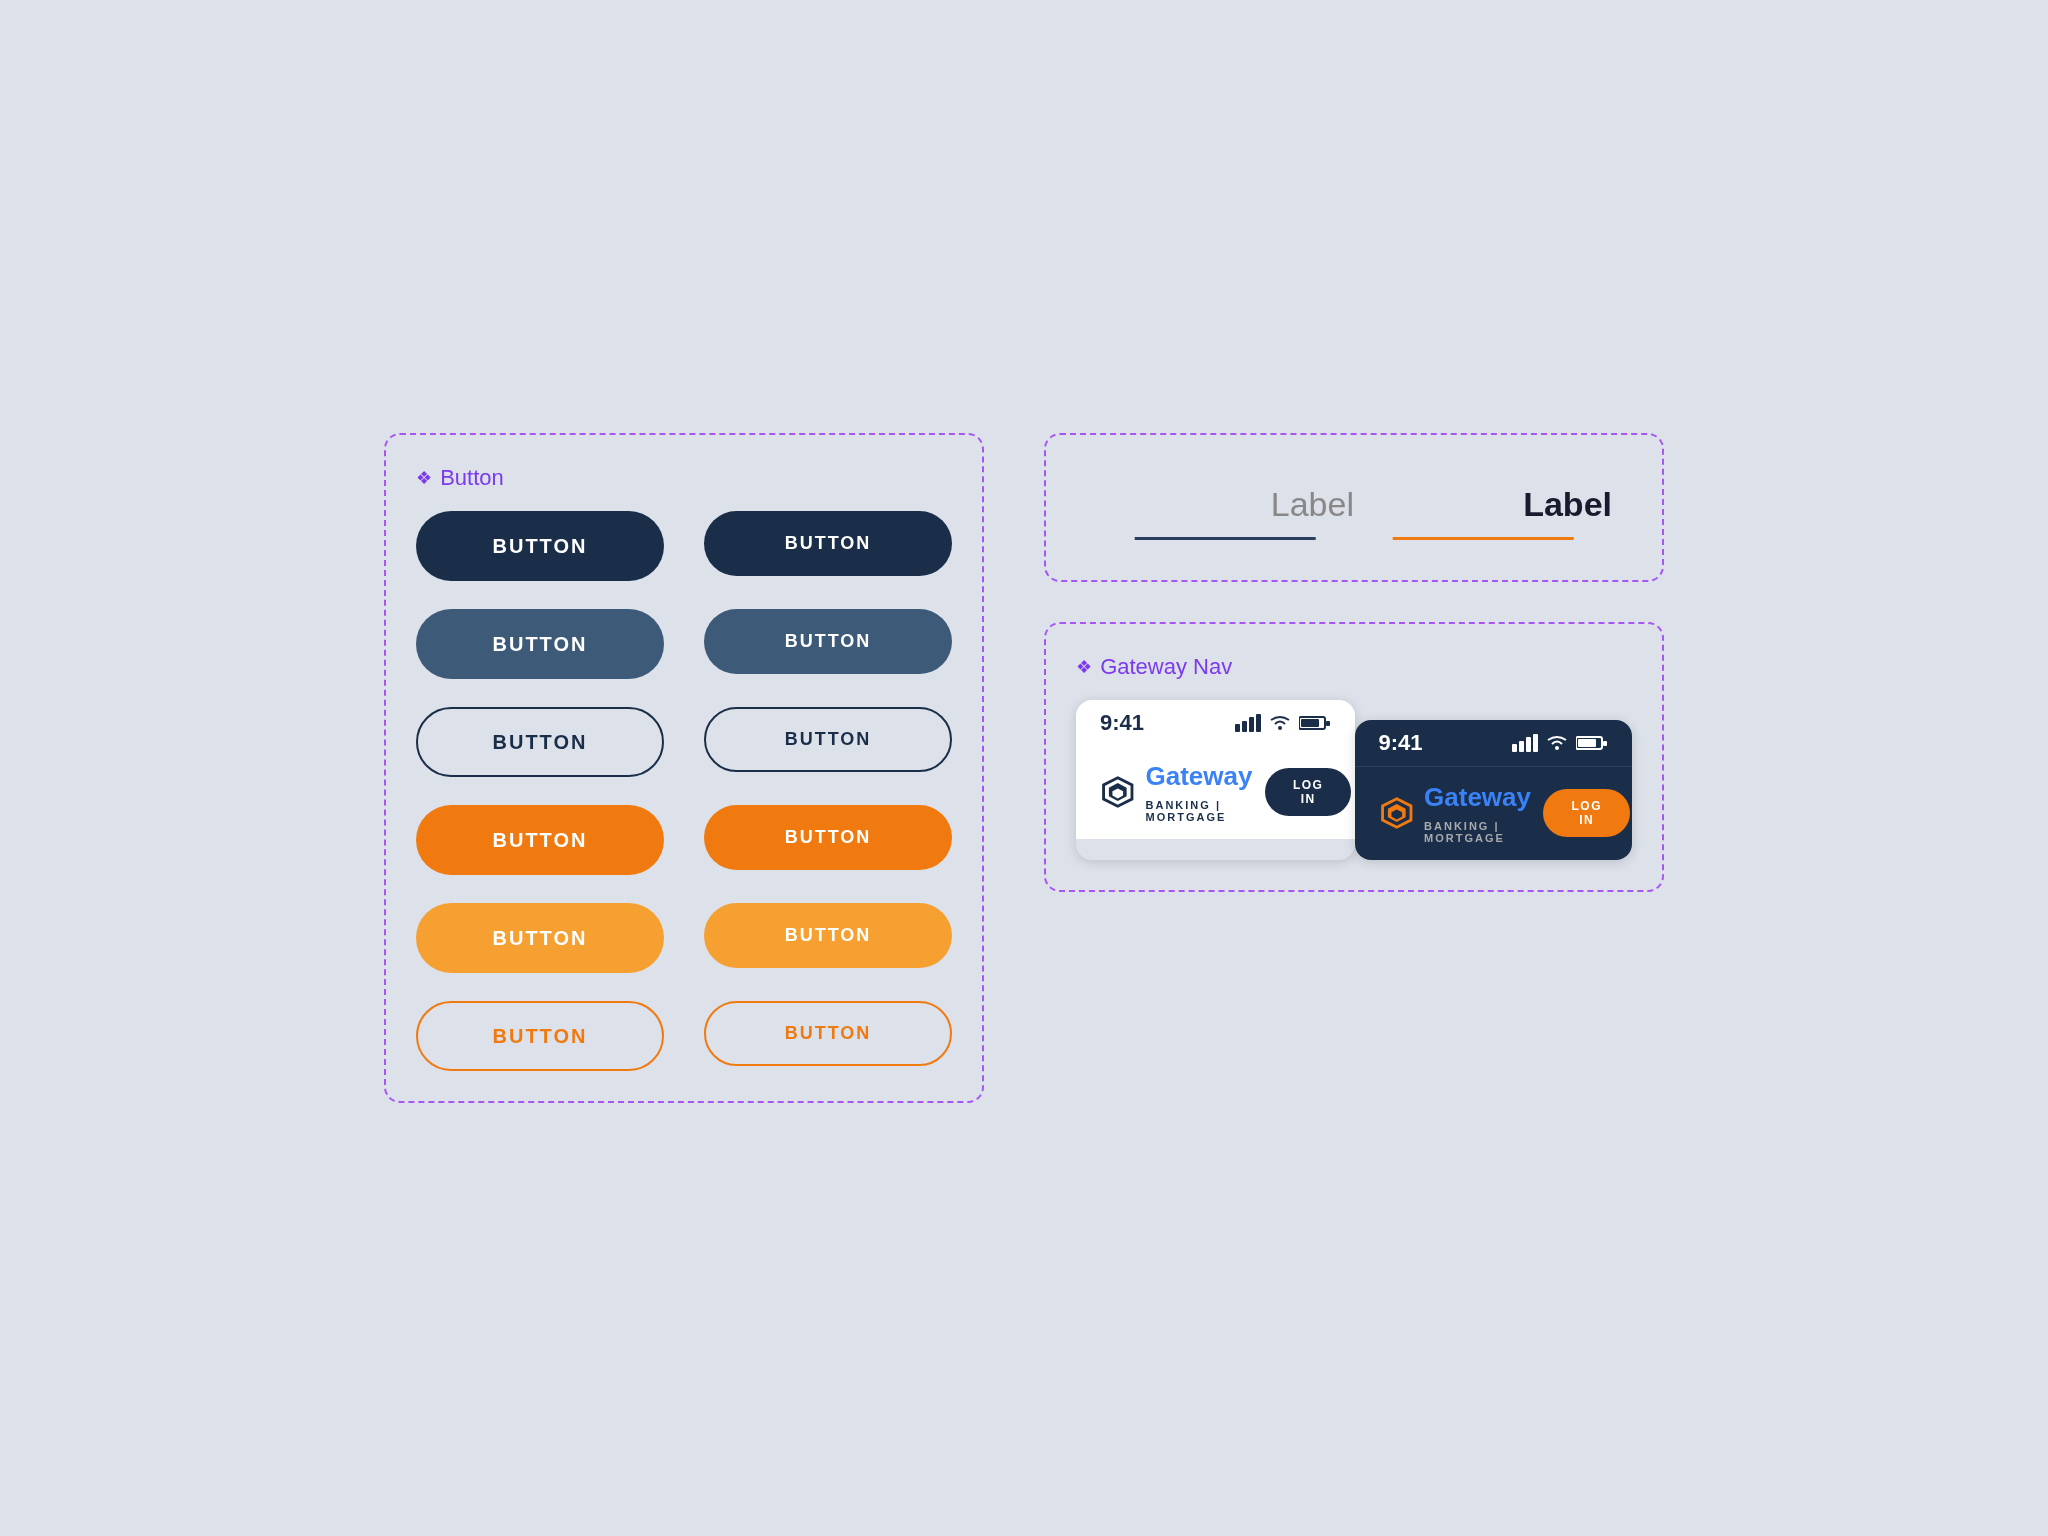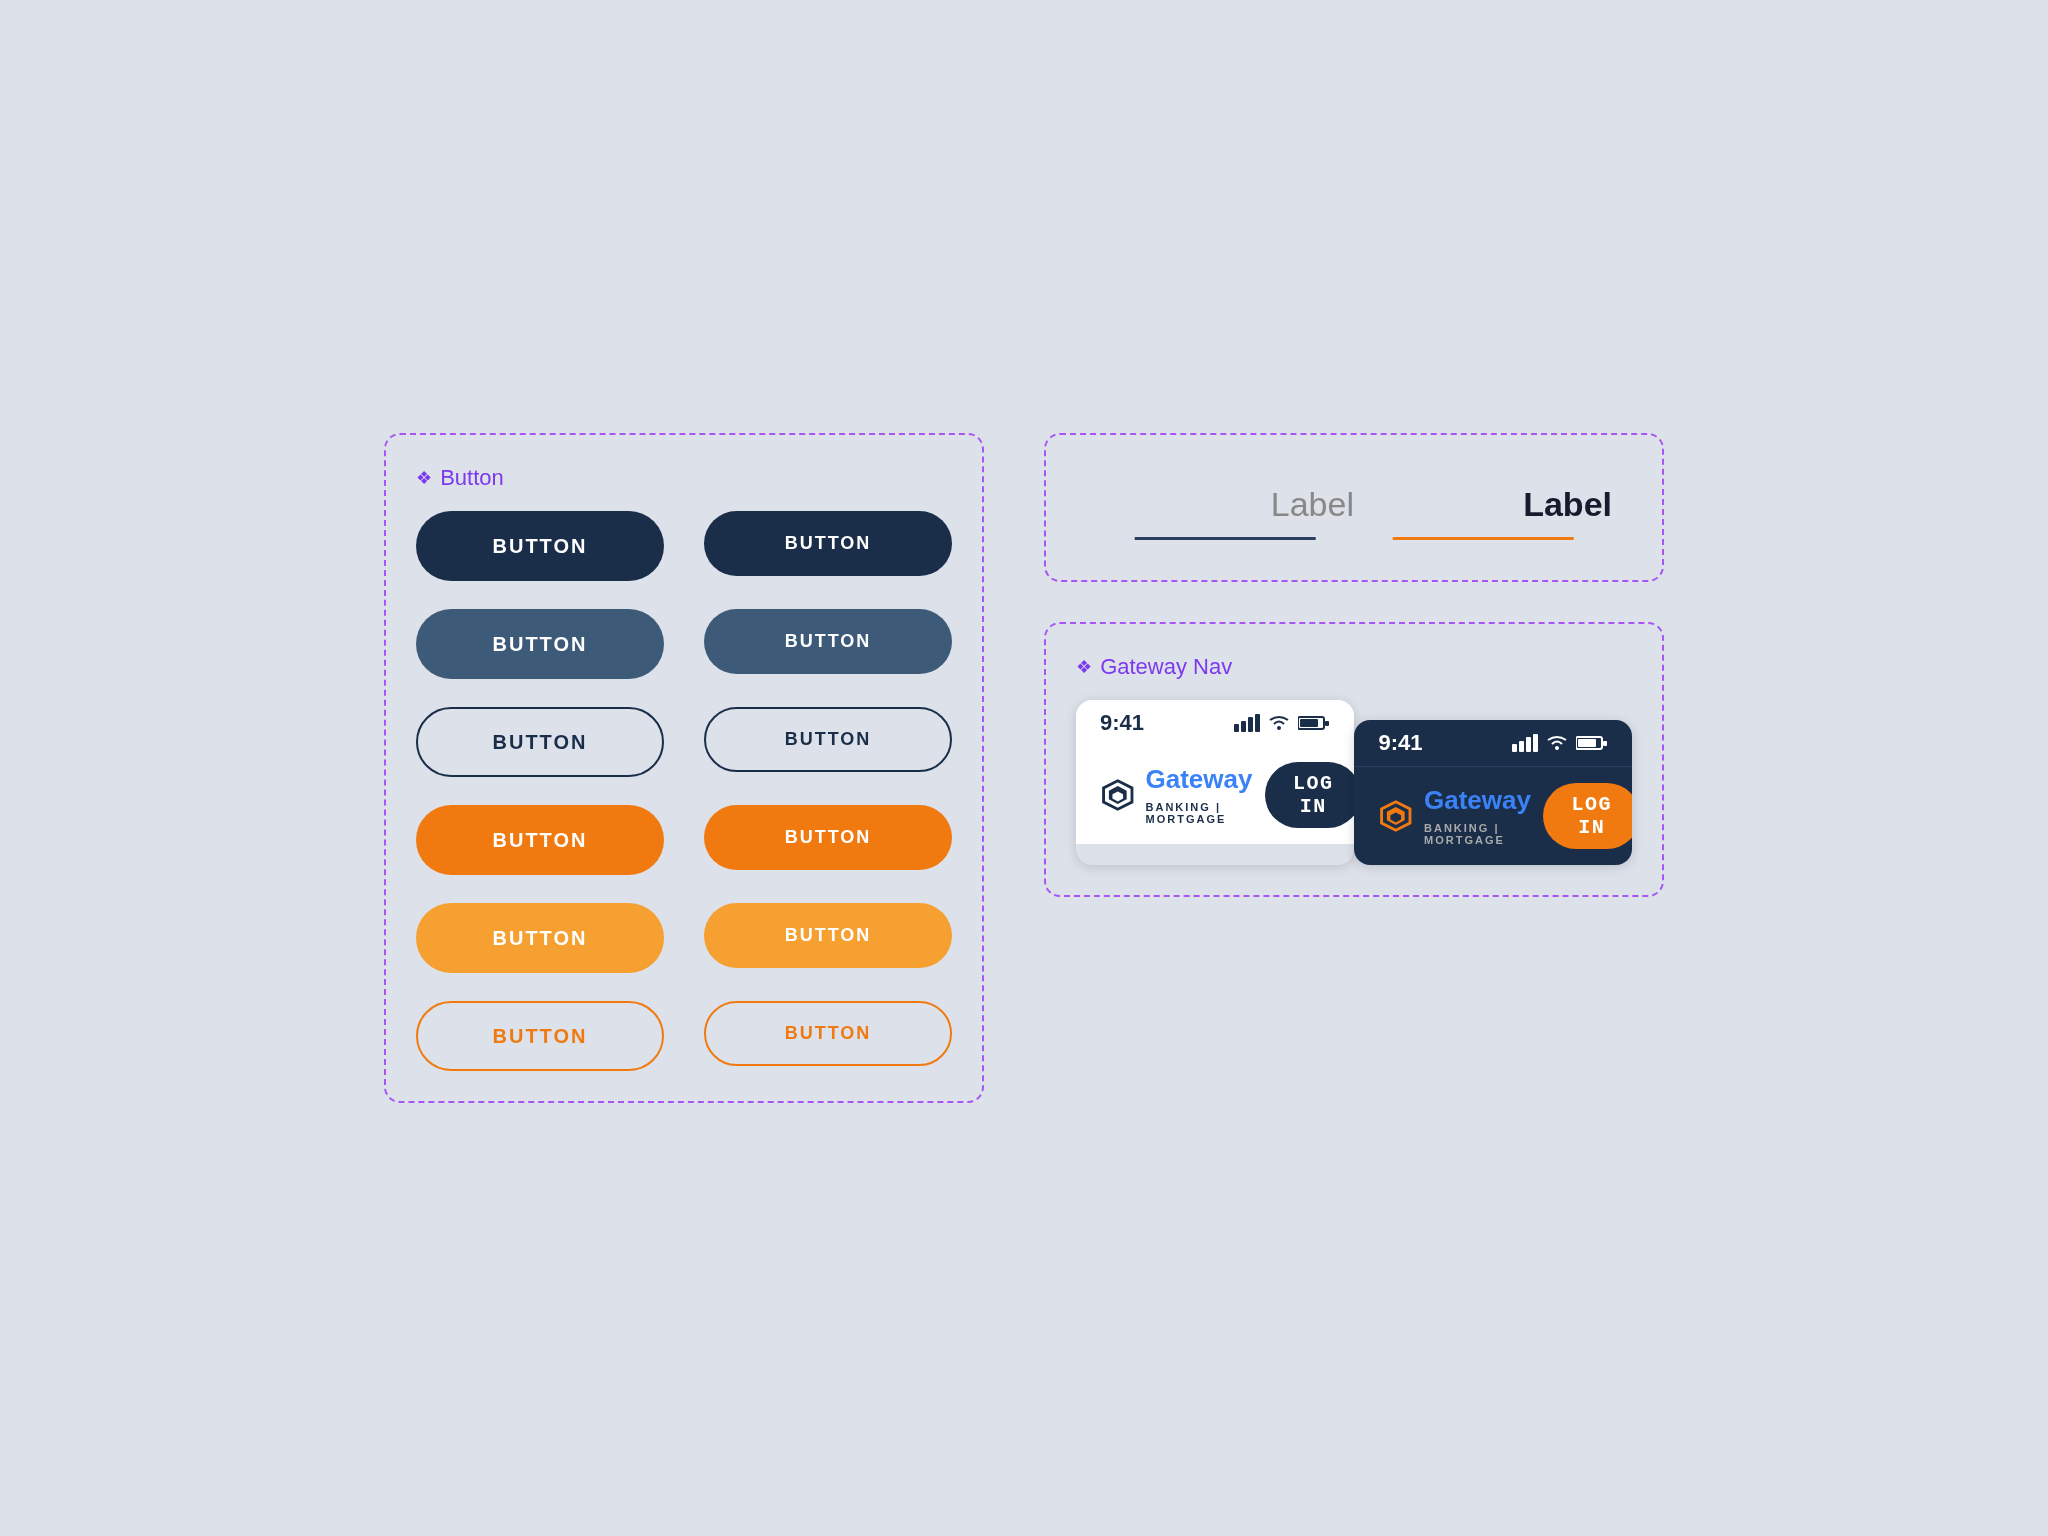--- a/index.html
+++ b/index.html
@@ -272,25 +272,24 @@
       color: #1a2e4a;
     }
 
     
     .btn-login {
       background-color: #1a2e4a;
       color: #fff;
       border: none;
       border-radius: 50px;
       padding: 10px 28px;
-      font-size: 20px;
+      font-size: 12px;
       font-weight: 700;
       letter-spacing: 1.5px;
       cursor: pointer;
-      font-family: Liberation Mono, monospace;
     }
 
     .btn-login-orange {
       background-color: #f07a10;
       color: #fff;
     }
 
     
     .hamburger-icon {
       font-size: 26px;

